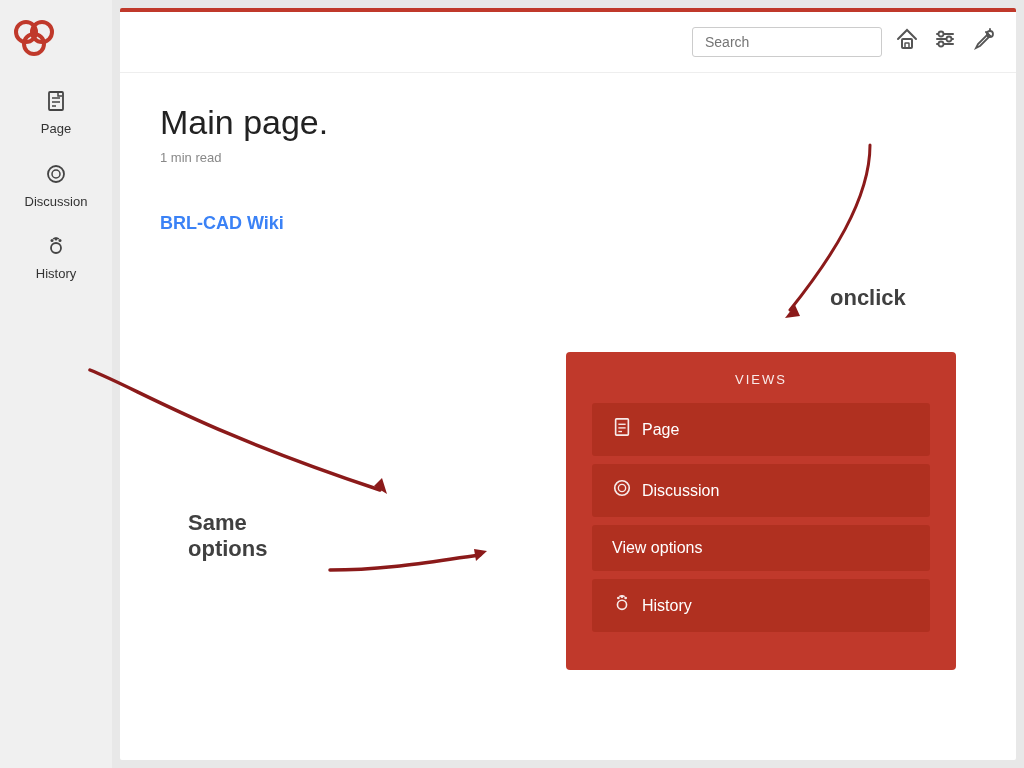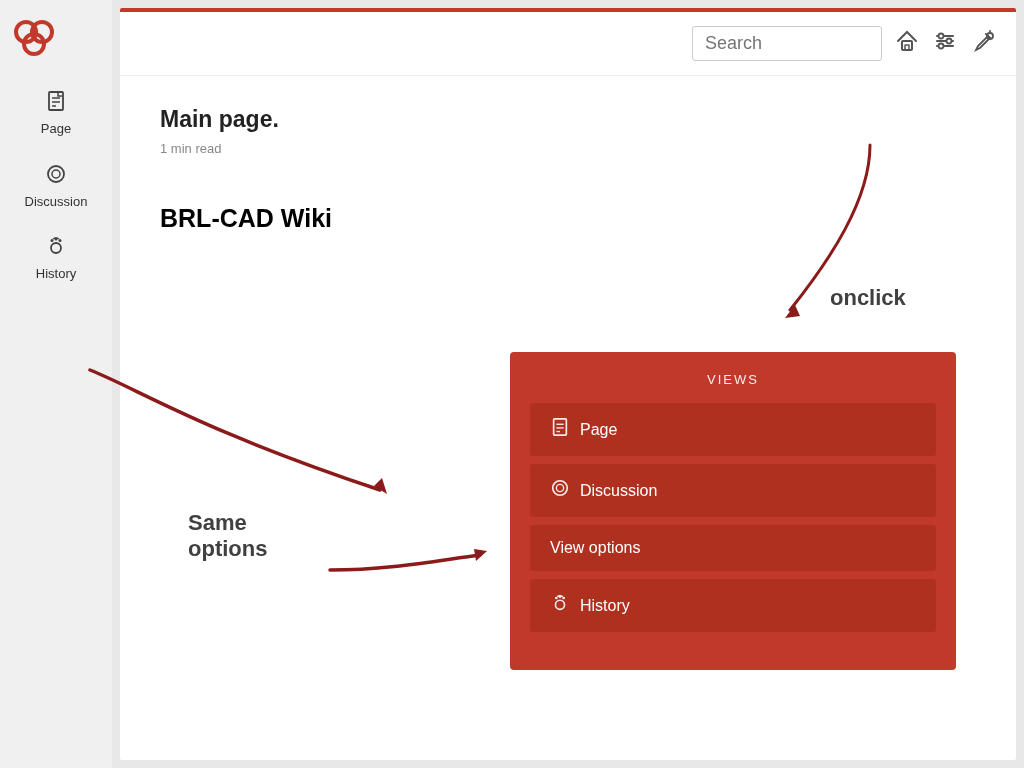--- a/index.html
+++ b/index.html
@@ -91,64 +91,64 @@
       padding: 14px 20px;
       gap: 12px;
       border-bottom: 1px solid #eee;
     }
 
     .search-input {
       width: 190px;
       padding: 6px 12px;
       border: 1px solid #ccc;
       border-radius: 3px;
-      font-size: 18px;
+      font-size: 14px;
       color: #999;
       outline: none;
     }
 
     .topbar-icon {
       font-size: 22px;
       color: #555;
       cursor: pointer;
     }
 
     
     .content-area {
       padding: 30px 40px;
     }
 
     .page-title {
-      font-size: 23px;
-      font-weight: 700;
+      font-size: 34px;
+      font-weight: 400;
       color: #222;
       margin-bottom: 8px;
     }
 
     .read-time {
       font-size: 13px;
       color: #888;
       margin-bottom: 48px;
     }
 
     .wiki-name {
-      font-size: 25px;
+      font-size: 18px;
       font-weight: 700;
-      color: #000000;
+      color: #3b82f6;
     }
 
     
     .views-panel {
       position: absolute;
       right: 60px;
       top: 340px;
-      width: 446px;
+      width: 390px;
       background: #c0392b;
       border-radius: 4px;
-      padding: 20px 20px 30px;
+      padding: 20px 26px 30px;
       z-index: 100;
     }
 
     .views-title {
       text-align: center;
       color: rgba(255,255,255,0.9);
       font-size: 13px;
       letter-spacing: 2px;
       text-transform: uppercase;
       margin-bottom: 16px;

